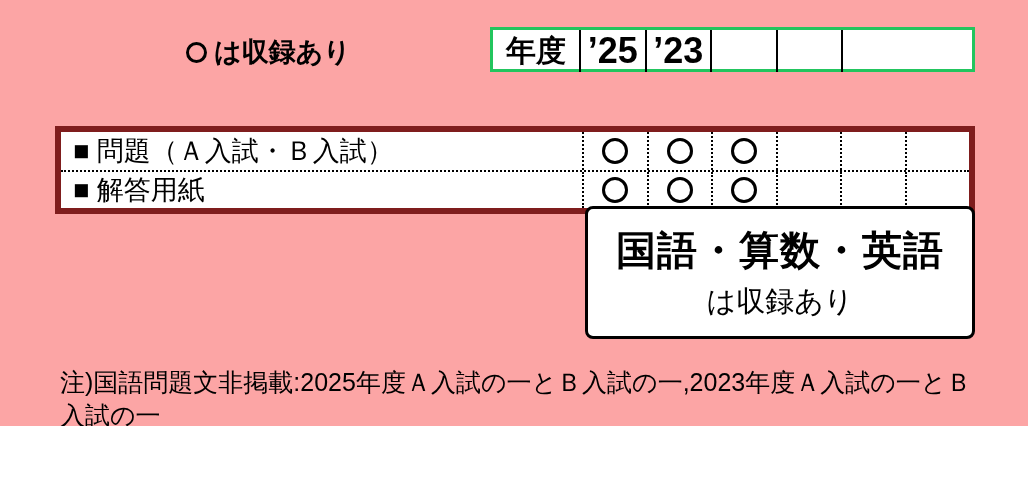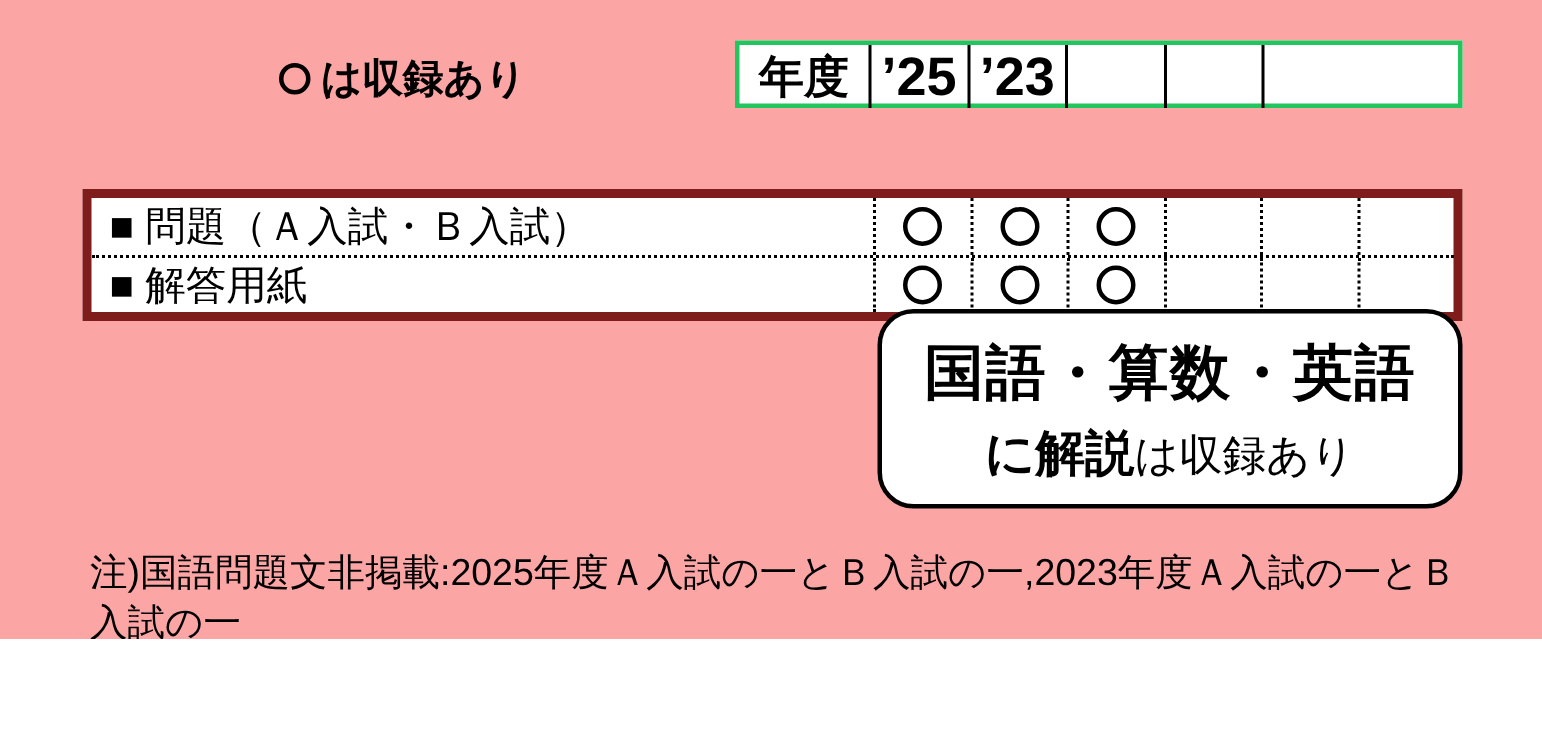--- a/index.html
+++ b/index.html
@@ -94,21 +94,21 @@
   .has-circle .circle { display: block; }
 
   
   .callout {
     position: absolute;
     left: 585px;
     top: 206px;
     width: 390px;
     height: 133px;
     border: 3px solid #000;
-    border-radius: 24px;
+    border-radius: 8px;
     display: flex;
     flex-direction: column;
     align-items: center;
     justify-content: center;
     gap: 4px;
     background: #fff;
   }
   .callout-line1 { font-size: 40px; font-weight: bold; letter-spacing: 1px; }
   .callout-line2 { font-size: 29px; display: flex; align-items: baseline; }
   .callout-line2 .bold2 { font-weight: bold; font-size: 33px; }
@@ -176,20 +176,19 @@
       <div class="cell"></div>
       <div class="cell"></div>
     </div>
 
 
   </div>
 
   <div class="callout">
     <div class="callout-line1">国語・算数・英語</div>
     <div class="callout-line2">
-      <span class="bold2">に解説</span>
       <span>は収録あり</span>
     </div>
   </div>
 
   <div class="note">注)国語問題文非掲載:2025年度Ａ入試の一とＢ入試の一,2023年度Ａ入試の一とＢ入試の一</div>
 
 </div>
 
 </body></html>

